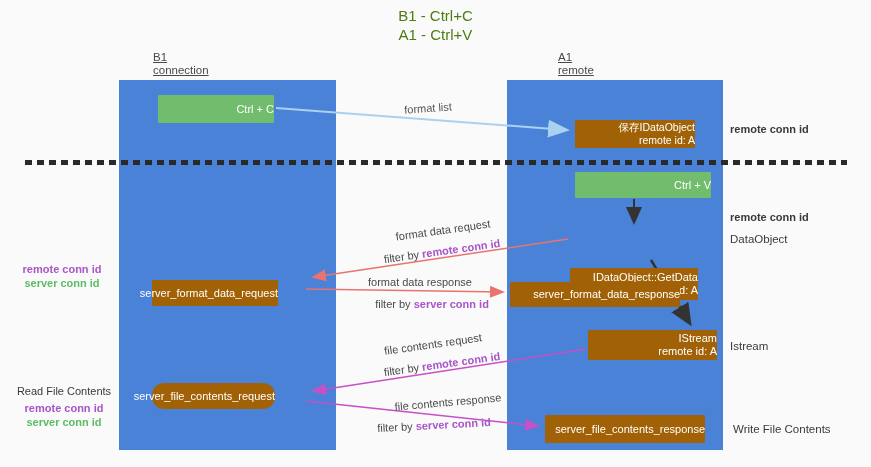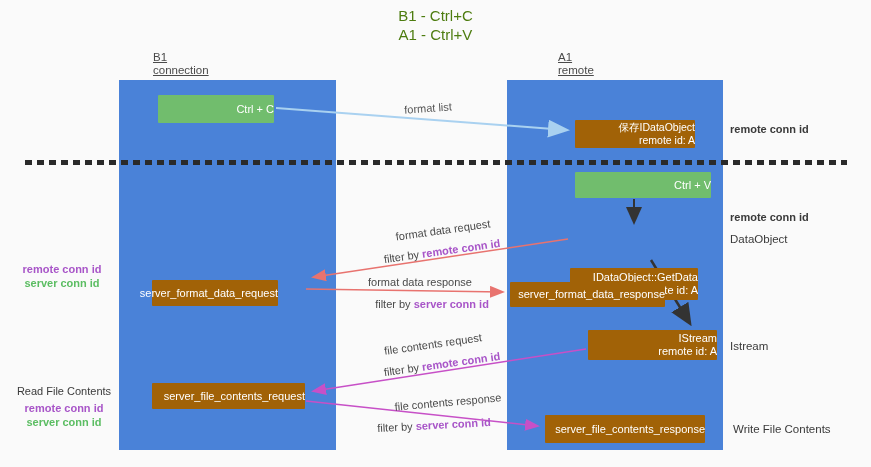--- a/index.html
+++ b/index.html
@@ -114,30 +114,30 @@
 
   <div class="box orange" style="left:570px; top:228px; width:128px; height:32px;margin-top:40px;">
     <div>IDataObject::GetData</div>
     <div>remote id: A</div>
   </div>
 
   <div class="box orange" style="left:152px; top:268px; width:126px; height:26px;margin-top:12px;">
     <div>server_format_data_request</div>
   </div>
 
-  <div class="box orange" style="left:510px; top:282px; width:155px; height:25px;">
+  <div class="box orange" style="left:510px; top:282px; width:155px; height:25px;padding-left:15px;">
     <div>server_format_data_response</div>
   </div>
 
   <div class="box orange" style="left:588px; top:330px; width:129px; height:30px;">
     <div>IStream</div>
     <div>remote id: A</div>
   </div>
 
-  <div class="box orange" style="left:152px; top:383px; width:153px; height:26px;">
+  <div class="box orange" style="left:152px; top:383px; width:123px; height:26px;border-radius:12px;">
     <div>server_file_contents_request</div>
   </div>
 
   <div class="box orange" style="left:545px; top:415px; width:160px; height:28px;">
     <div>server_file_contents_response</div>
   </div>
 
   <div class="alabel" style="left:390px; top:102px; width:76px; transform:rotate(-4deg); color:#555;">format list</div>
 
   <div class="alabel" style="left:388px; top:224px; width:110px; transform:rotate(-8deg);">format data request</div>

